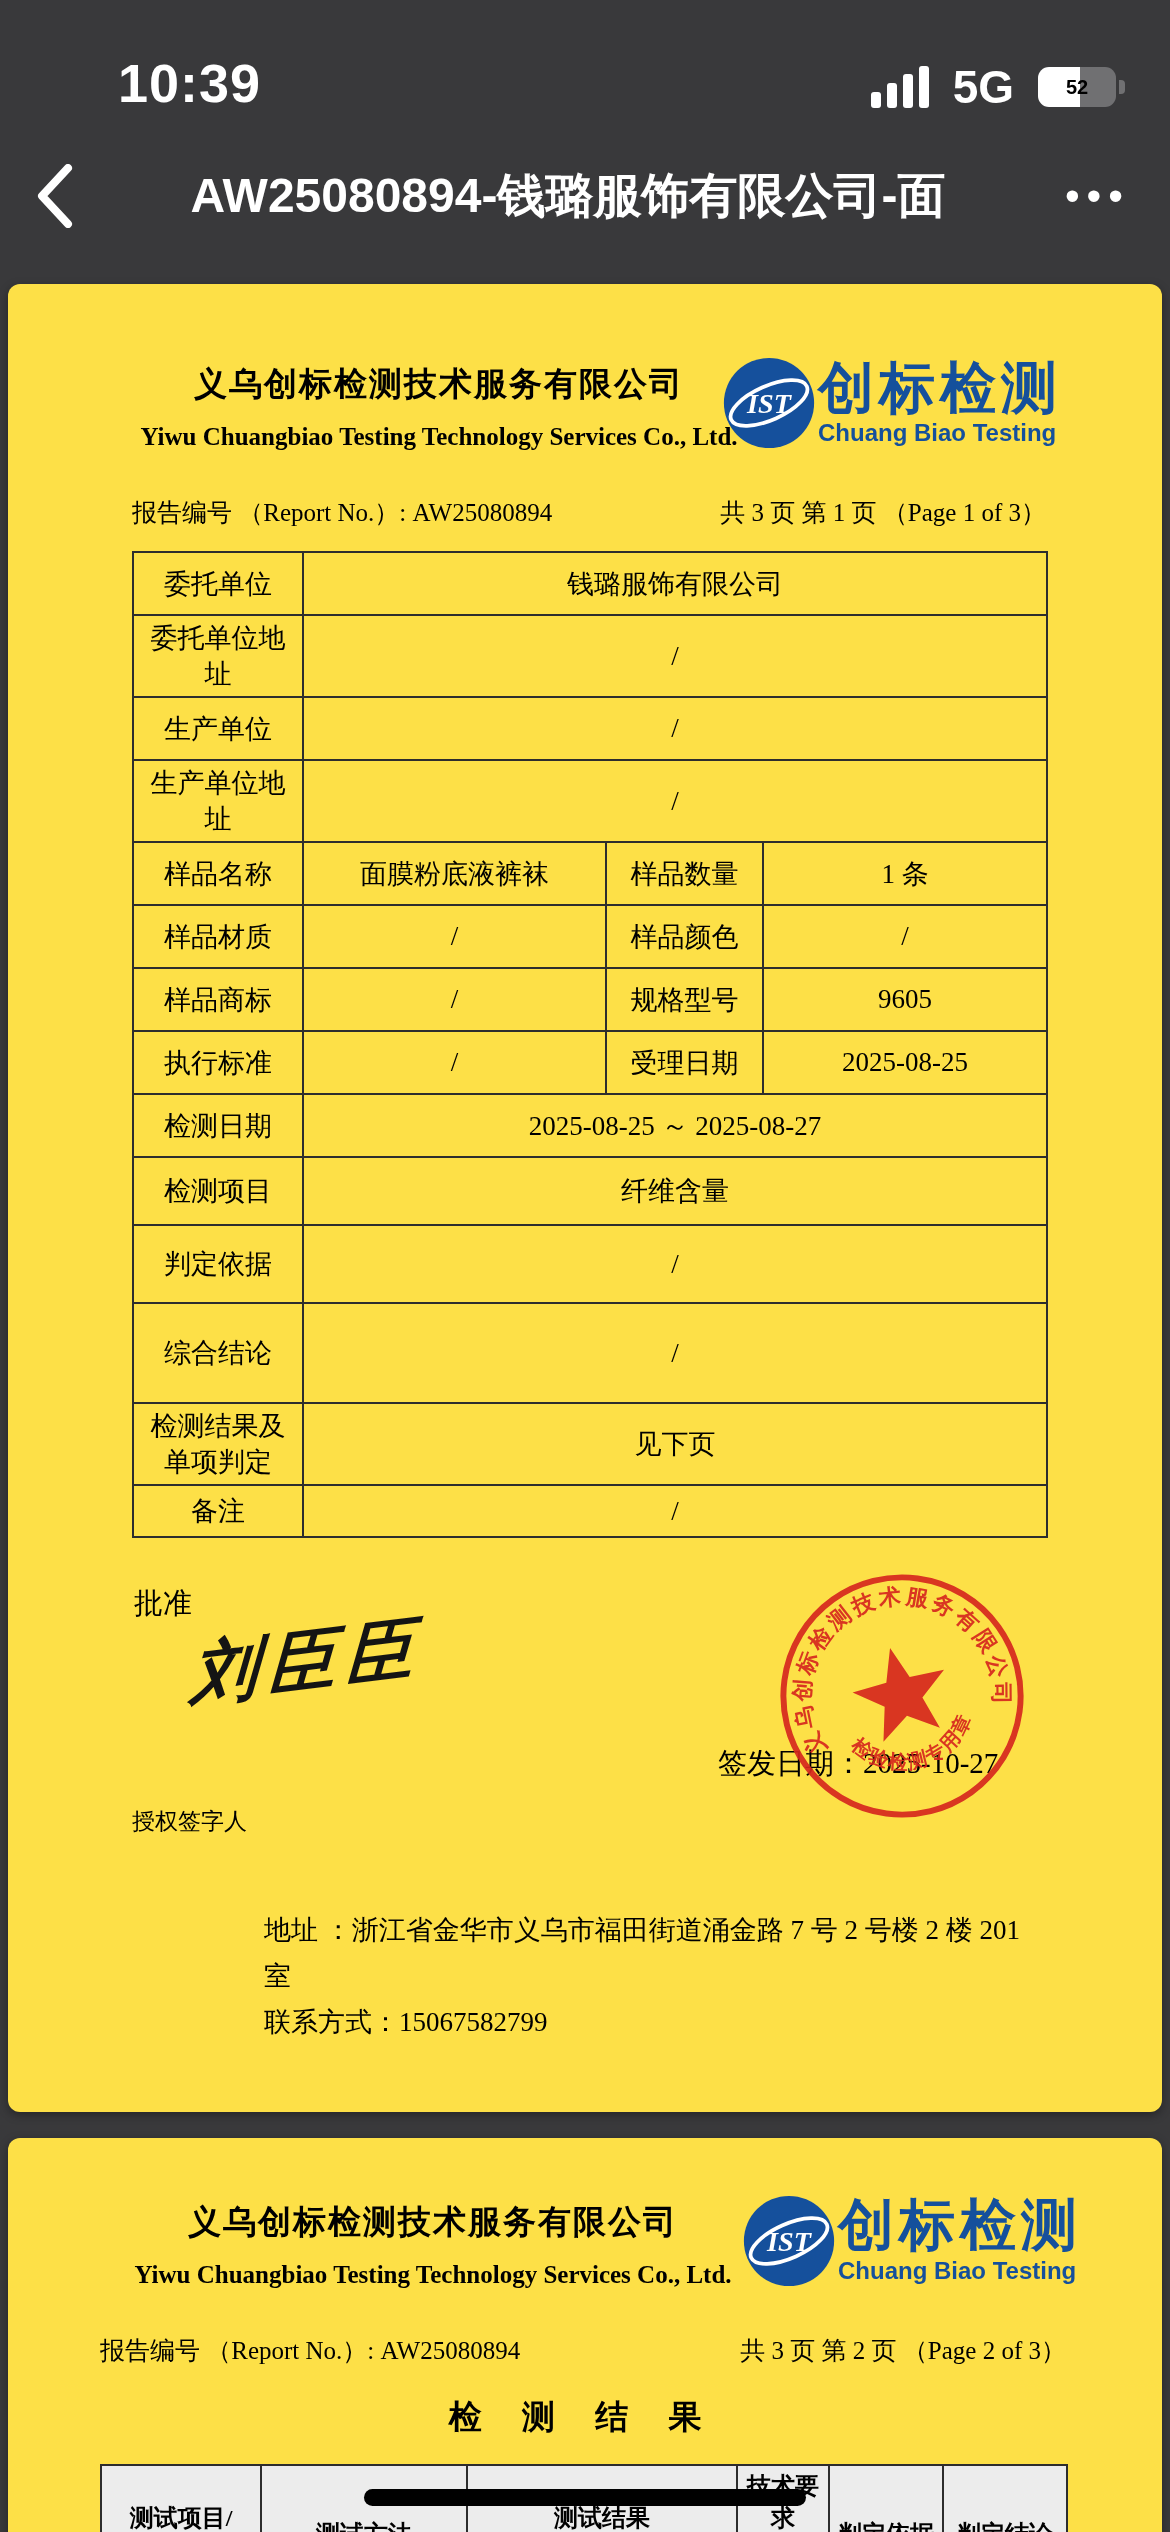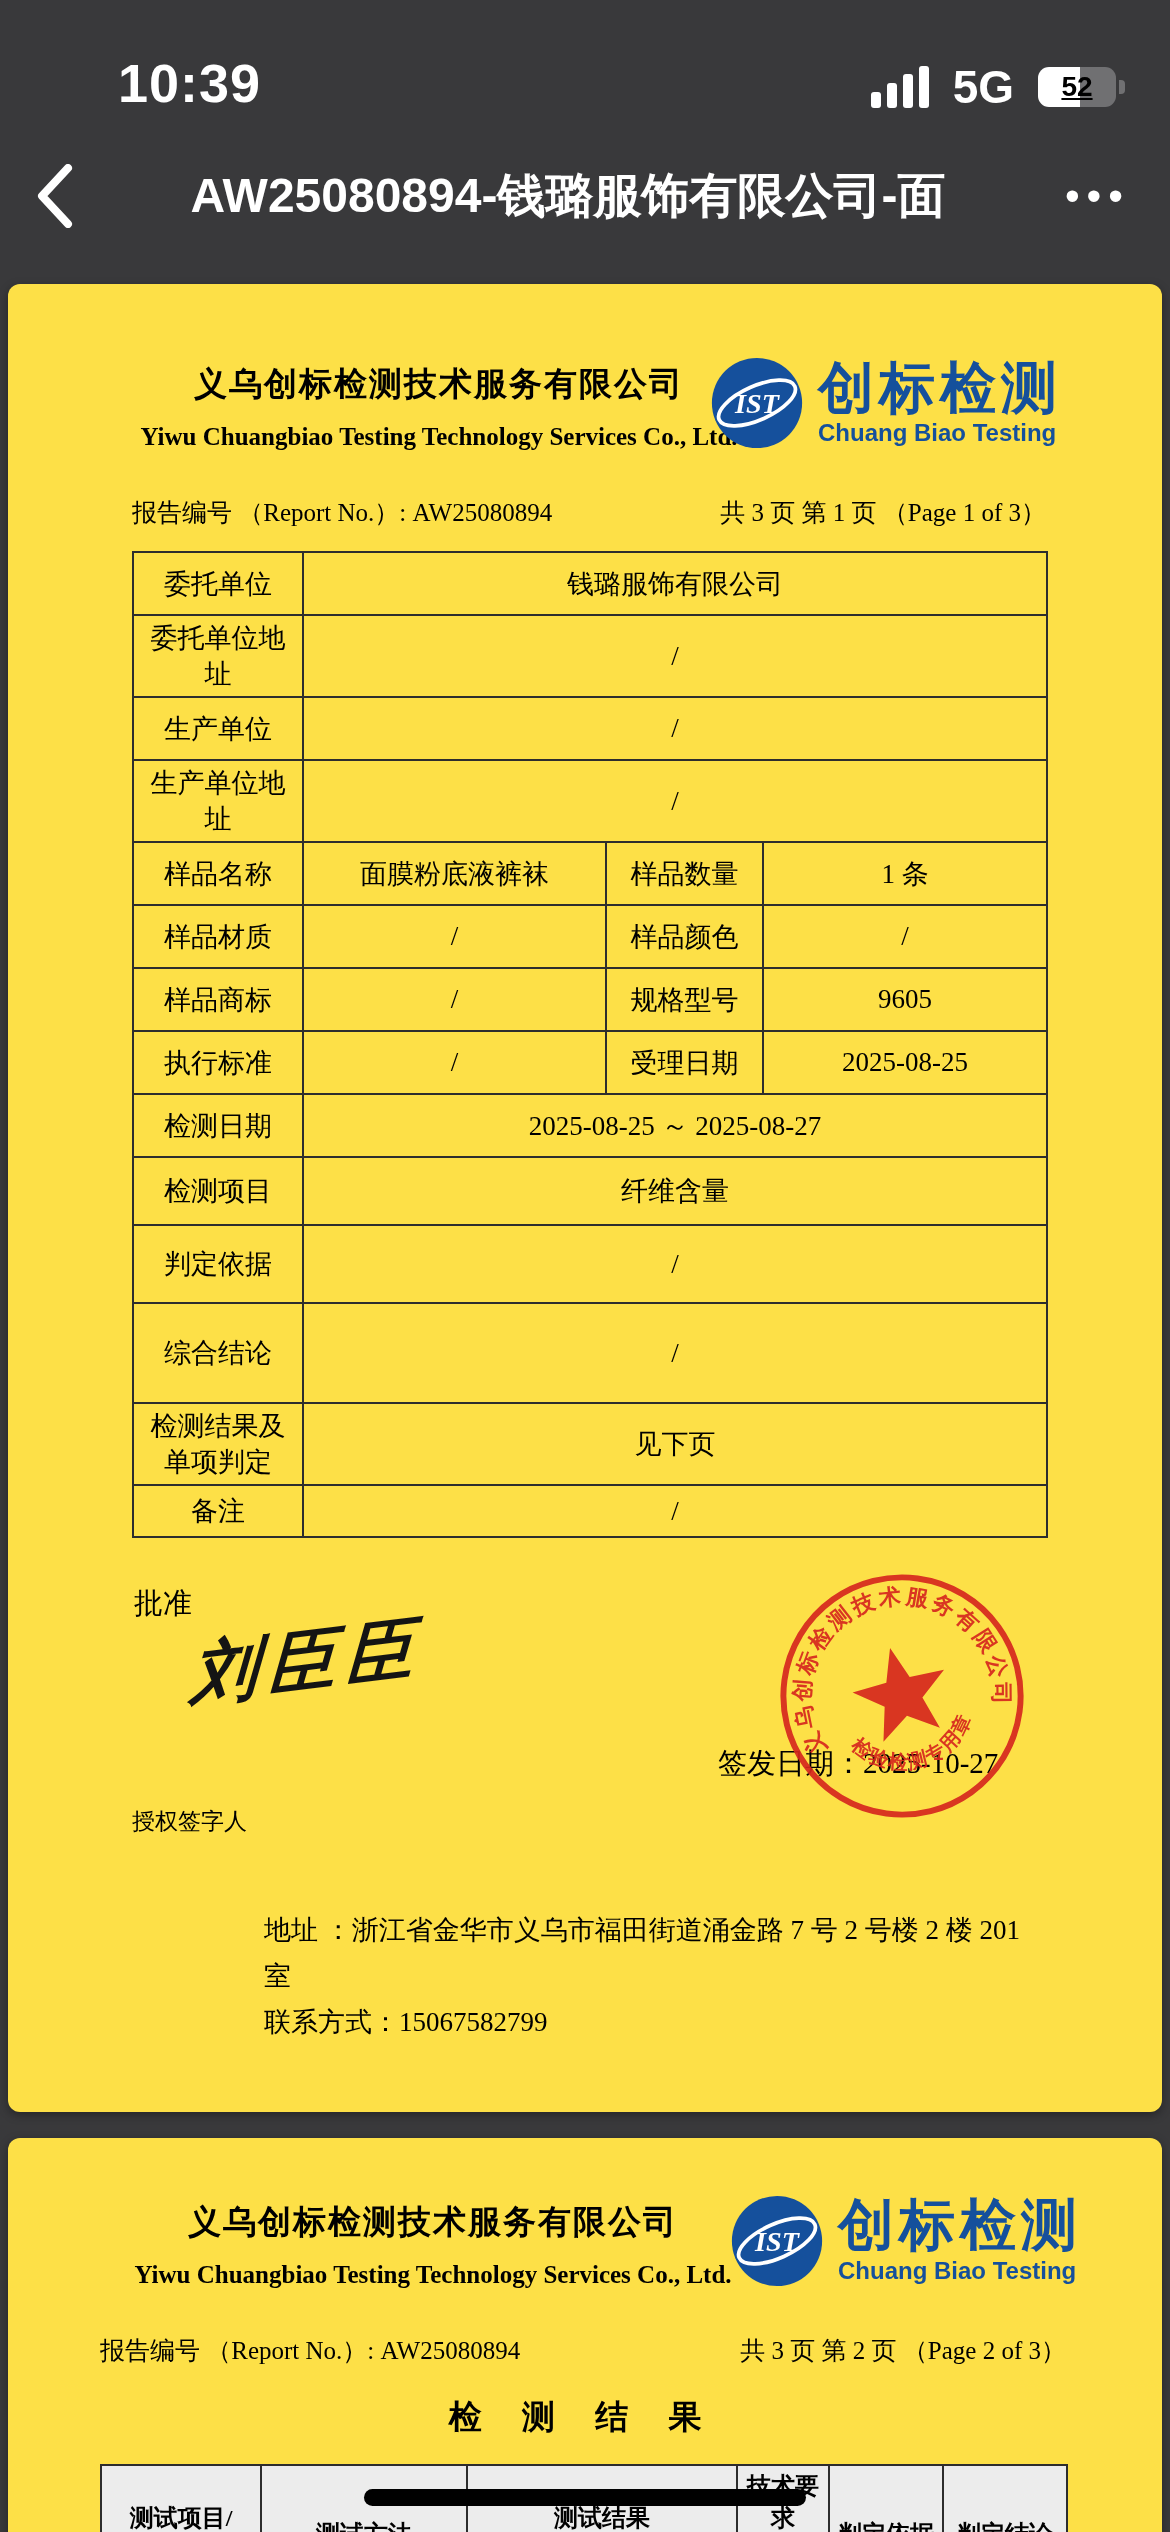--- a/index.html
+++ b/index.html
@@ -28,21 +28,21 @@
   .bars i:nth-child(3) { height: 34px; }
   .bars i:nth-child(4) { height: 42px; }
   .net { font-size: 46px; font-weight: 600; }
   .battery {
     position: relative;
     width: 78px; height: 40px;
     border-radius: 11px;
     background: linear-gradient(to right, #fff 0 54%, #707072 54% 100%);
     display: flex; align-items: center; justify-content: center;
   }
-  .battery span { font-size: 28px; font-weight: 700; color: #000; text-decoration: underline; }
+  .battery span { font-size: 20px; font-weight: 700; color: #000; }
   .battery:after {
     content: ""; position: absolute; right: -9px; top: 13px;
     width: 6px; height: 14px; background: #707072; border-radius: 0 4px 4px 0;
   }
 
   
   .nav { height: 128px; display: flex; align-items: center; padding: 0 34px; color: #fff; }
   .back-btn { background: none; border: none; color: #fff; width: 86px; height: 90px; cursor: pointer; display:flex; align-items:center; }
   .back-btn svg { width: 40px; height: 64px; }
   .nav-title {
@@ -64,21 +64,21 @@
     box-shadow: 0 3px 10px rgba(0,0,0,0.35);
   }
   .page1 { margin-top: 24px; padding: 70px 116px 66px 124px; }
   .page2 { margin-top: 26px; padding: 54px 96px 400px 92px; }
 
   
   .rep-head { position: relative; min-height: 118px; }
   .names { text-align: center; padding-right: 300px; padding-top: 8px; }
   .cn-name { font-size: 33px; font-weight: 700; letter-spacing: 2px; }
   .en-name { font-size: 25px; font-weight: 700; margin-top: 16px; }
-  .logo { position: absolute; right: -16px; top: 2px; display: flex; align-items: center; gap: 14px; }
+  .logo { position: absolute; right: -16px; top: 2px; display: flex; align-items: center; gap: 2px; }
   .logo-circle { width: 94px; height: 94px; }
   .logo-cn { font-size: 56px; font-weight: 700; color: #15509c; letter-spacing: 5px; font-family: "Liberation Sans", sans-serif; line-height: 1.05; }
   .logo-en { font-size: 24px; font-weight: 700; color: #15509c; font-family: "Liberation Sans", sans-serif; margin-top: 2px; }
   .rep-sub { display: flex; justify-content: space-between; margin-top: 24px; font-size: 25px; }
 
   
   table.info { border-collapse: collapse; width: 100%; margin-top: 22px; table-layout: fixed; }
   .info td {
     border: 2px solid #2d2d2d; text-align: center; vertical-align: middle;
     font-size: 27px; padding: 4px 10px; word-break: break-all;

